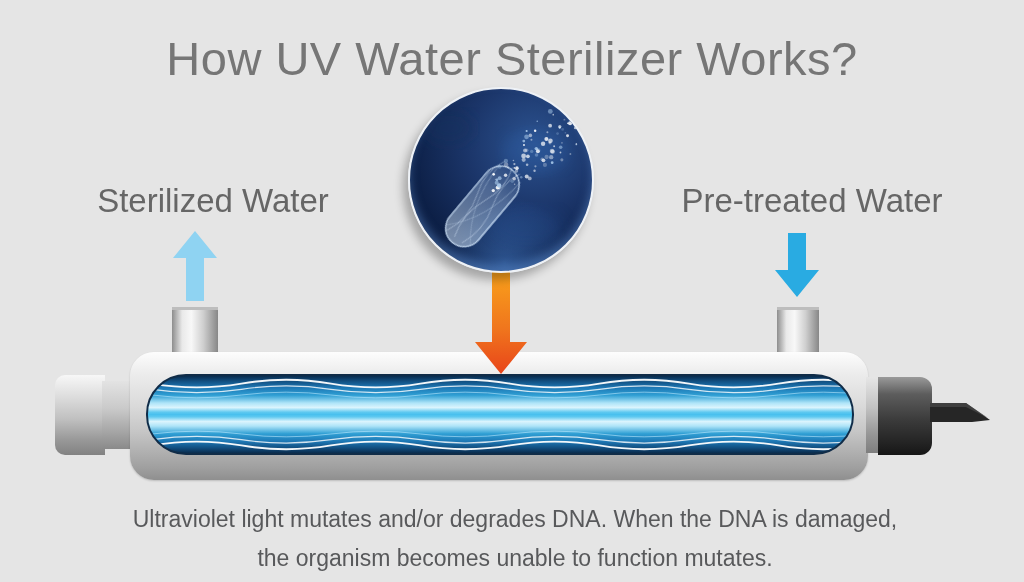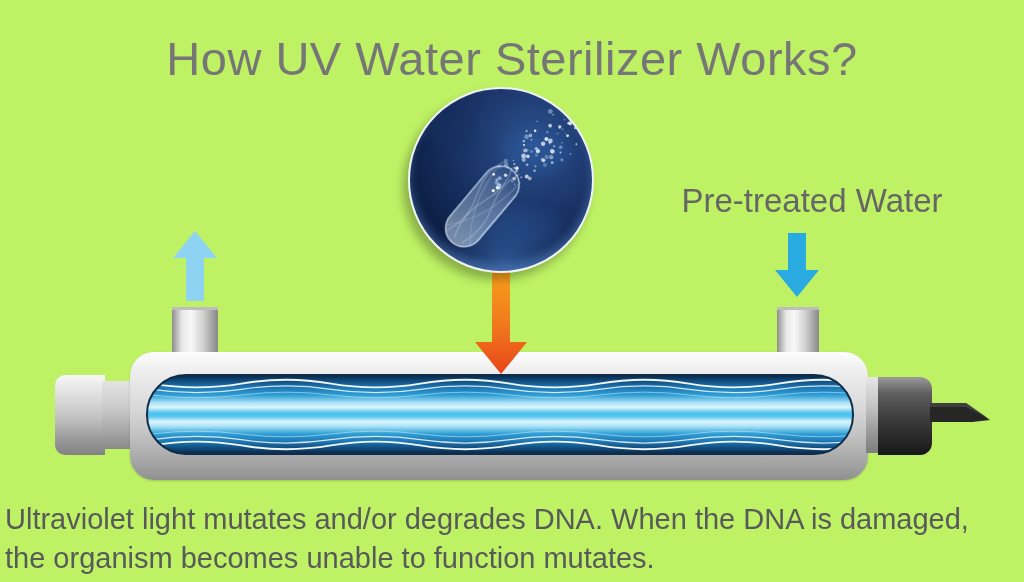--- a/index.html
+++ b/index.html
@@ -1,17 +1,17 @@
 <!DOCTYPE html>
 <html><head>
 <meta charset="utf-8">
 <style>
   html,body{margin:0;padding:0;background:#fff;}
   .stage{
-    position:relative;width:1024px;height:582px;background:#bef264;overflow:hidden;
+    position:relative;width:1024px;height:582px;background:#e5e5e5;overflow:hidden;
     font-family:"Liberation Sans", sans-serif;
   }
   .title{
     position:absolute;left:0;top:0;width:1024px;text-align:center;
     font-size:47px;font-weight:400;color:#767676;letter-spacing:.5px;
   }
   .flow-label{
     position:absolute;top:182px;font-size:33px;color:#666;white-space:nowrap;
     transform:translateX(-50%);
   }
@@ -70,30 +70,31 @@
     background:
       radial-gradient(circle at 52% 96%, rgba(70,125,200,.55) 0%, rgba(70,125,200,0) 34%),
       radial-gradient(circle at 68% 30%, #2c5390 0%, #1b3569 38%, #0d2047 70%, #071331 100%);
     box-shadow:-5px 7px 10px rgba(0,0,0,.28), inset 0 -6px 10px rgba(100,150,220,.45);
     border:2px solid #eef2f7;box-sizing:border-box;
   }
   .inset svg{display:block;width:100%;height:100%;}
   
   .caption{
     position:absolute;left:5px;top:500px;width:1020px;
-    font-size:29px;line-height:39px;color:#58595b;
+    font-size:23px;line-height:39px;color:#58595b;text-align:center;
   }
 </style>
 </head>
 <body>
 
 <div class="stage">
 
   <h1 class="title">How UV Water Sterilizer Works?</h1>
 
+  <div class="flow-label label-left">Sterilized Water</div>
   <div class="flow-label label-right">Pre-treated Water</div>
 
   <svg class="arrow arrow-up" viewBox="0 0 44 70">
     <polygon points="22,0 44,27 31,27 31,70 13,70 13,27 0,27" fill="#8fd3f2"></polygon>
   </svg>
 
   <svg class="arrow arrow-down" viewBox="0 0 44 64">
     <polygon points="13,0 31,0 31,37 44,37 22,64 0,37 13,37" fill="#29abe2"></polygon>
   </svg>
 

